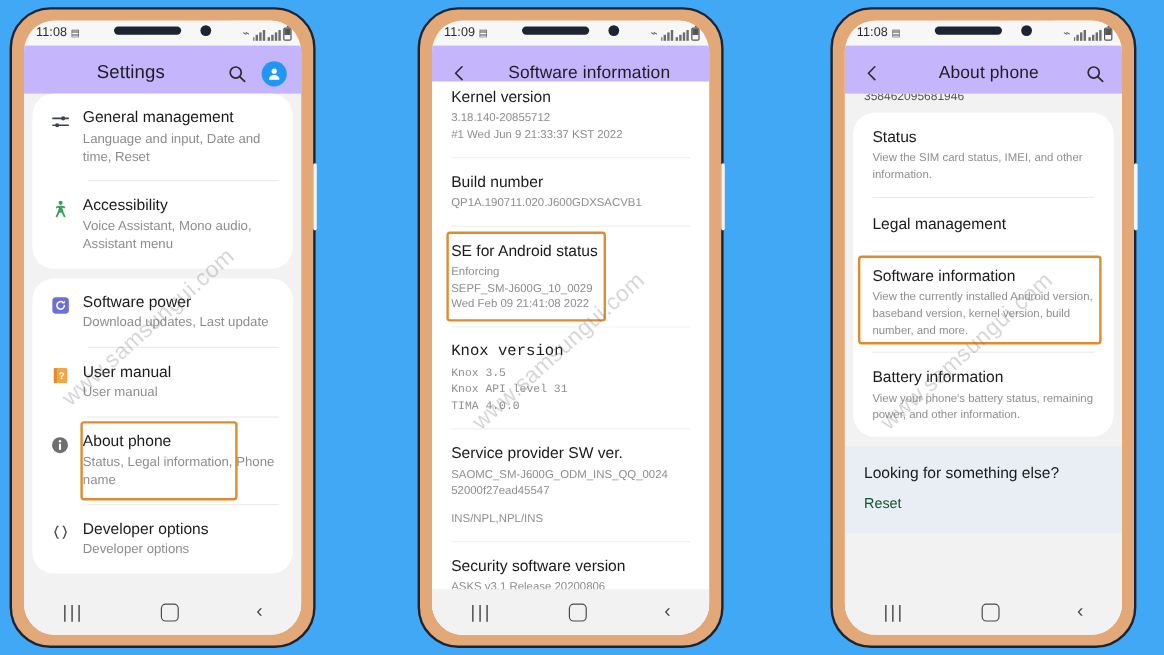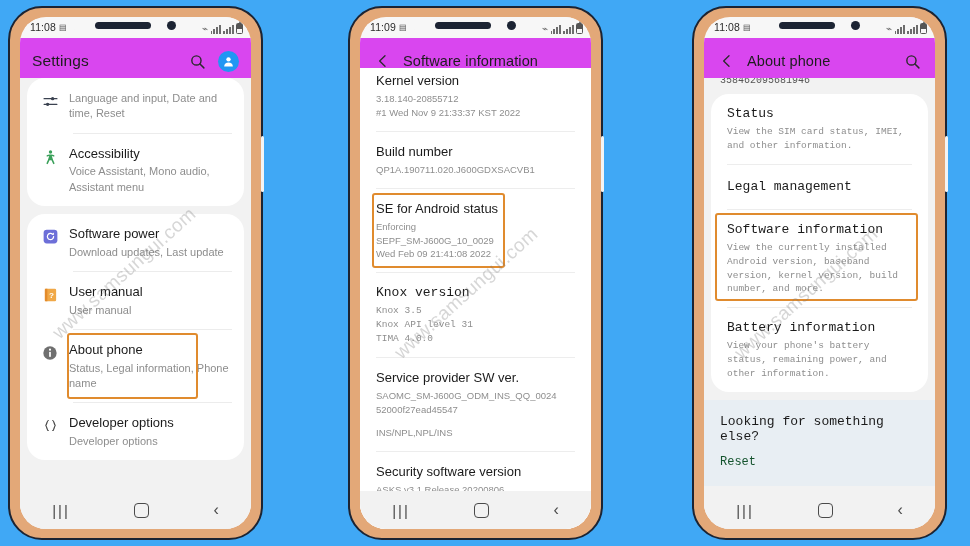--- a/index.html
+++ b/index.html
@@ -108,21 +108,22 @@
     pointer-events: none;
   }
   .notch .pill { width: 56px; height: 7px; border-radius: 4px; background: #1c2433; }
   .notch .cam  { width: 9px;  height: 9px; border-radius: 50%; background: #1c2433; }
 
   
   .appbar {
     display: flex; align-items: center;
     padding: 0 12px;
     height: 40px;
-    background: #d946ef;
+    background: #c4b5fd;
+    text-align: center;
   }
   .appbar.tall { height: 46px; }
   .appbar-title {
     font-size: 14.5px; color: #1d1d1d; flex: 1;
     letter-spacing: .1px;
   }
   .appbar-title.large { font-size: 15.5px; }
   .appbar-title.withback { margin-left: 9px; }
   .icon-btn {
     width: 22px; height: 22px;
@@ -141,21 +142,21 @@
 
   
   .content {
     position: absolute;
     left: 0; right: 0; bottom: 0;
     overflow: hidden;
     background: #f2f2f2;
   }
   .p1 .content { top: 61px; }
   .p2 .content { top: 51px; }
-  .p3 .content { top: 61px; font-family: Liberation Mono, monospace; }
+  .p3 .content { top: 61px; }
 
   .card {
     background: #fff;
     border-radius: 0;
     margin: 0 0 8px 0;
   }
   .card.rounded { border-radius: 18px; margin: 0 7px 8px 7px; }
   .card.top-clip { border-radius: 0 0 18px 18px; margin: 0 7px 8px 7px; }
 
   
@@ -290,20 +291,21 @@
           <div class="row">
             <div class="ic">
               <svg width="17" height="17" viewBox="0 0 24 24" fill="none" stroke="#3b4250" stroke-width="1.9" stroke-linecap="round">
                 <line x1="3" y1="8" x2="21" y2="8"></line>
                   <line x1="3" y1="16" x2="21" y2="16"></line>
                 <circle cx="15" cy="8" r="2.4" fill="#3b4250" stroke="none"></circle>
                 <circle cx="8" cy="16" r="2.4" fill="#3b4250" stroke="none"></circle>
               </svg>
             </div>
             <div class="txt">
+              <div class="row-title">General management</div>
               <div class="row-sub">Language and input, Date and time, Reset</div>
             </div>
           </div>
           <div class="divider"></div>
           <div class="row">
             <div class="ic">
               <svg width="17" height="18" viewBox="0 0 24 24" fill="#3aa05a">
                 <circle cx="12" cy="3.6" r="2.4"></circle>
                 <path d="M12 7c-2.2 0-4.2.7-5.6 1.3l.5 1.9c1-.4 2.2-.8 3.3-.9l-1.9 5.5-2.2 5.1 1.9.8 2.6-5.6h2.8l2.6 5.6 1.9-.8-2.2-5.1-1.9-5.5c1.1.1 2.3.5 3.3.9l.5-1.9C16.2 7.7 14.2 7 12 7z"></path>
               </svg>
@@ -428,21 +430,21 @@
         </div>
         <div class="appbar-title withback">Software information</div>
       </div>
 
       <div class="content" style="background:#fff;">
 
         <div class="card" style="margin-bottom:0;">
           <div class="irow" style="padding-top:4px;">
             <div class="irow-title">Kernel version</div>
             <div class="irow-sub">3.18.140-20855712</div>
-            <div class="irow-sub" style="margin-top:0;">#1 Wed Nov 9 21:33:37 KST 2022</div>
+            <div class="irow-sub" style="margin-top:0;">#1 Wed Jun 9 21:33:37 KST 2022</div>
           </div>
         </div>
         <div class="idivider"></div>
 
         <div class="card" style="margin-bottom:0;">
           <div class="irow">
             <div class="irow-title">Build number</div>
             <div class="irow-sub">QP1A.190711.020.J600GDXSACVB1</div>
           </div>
         </div>

